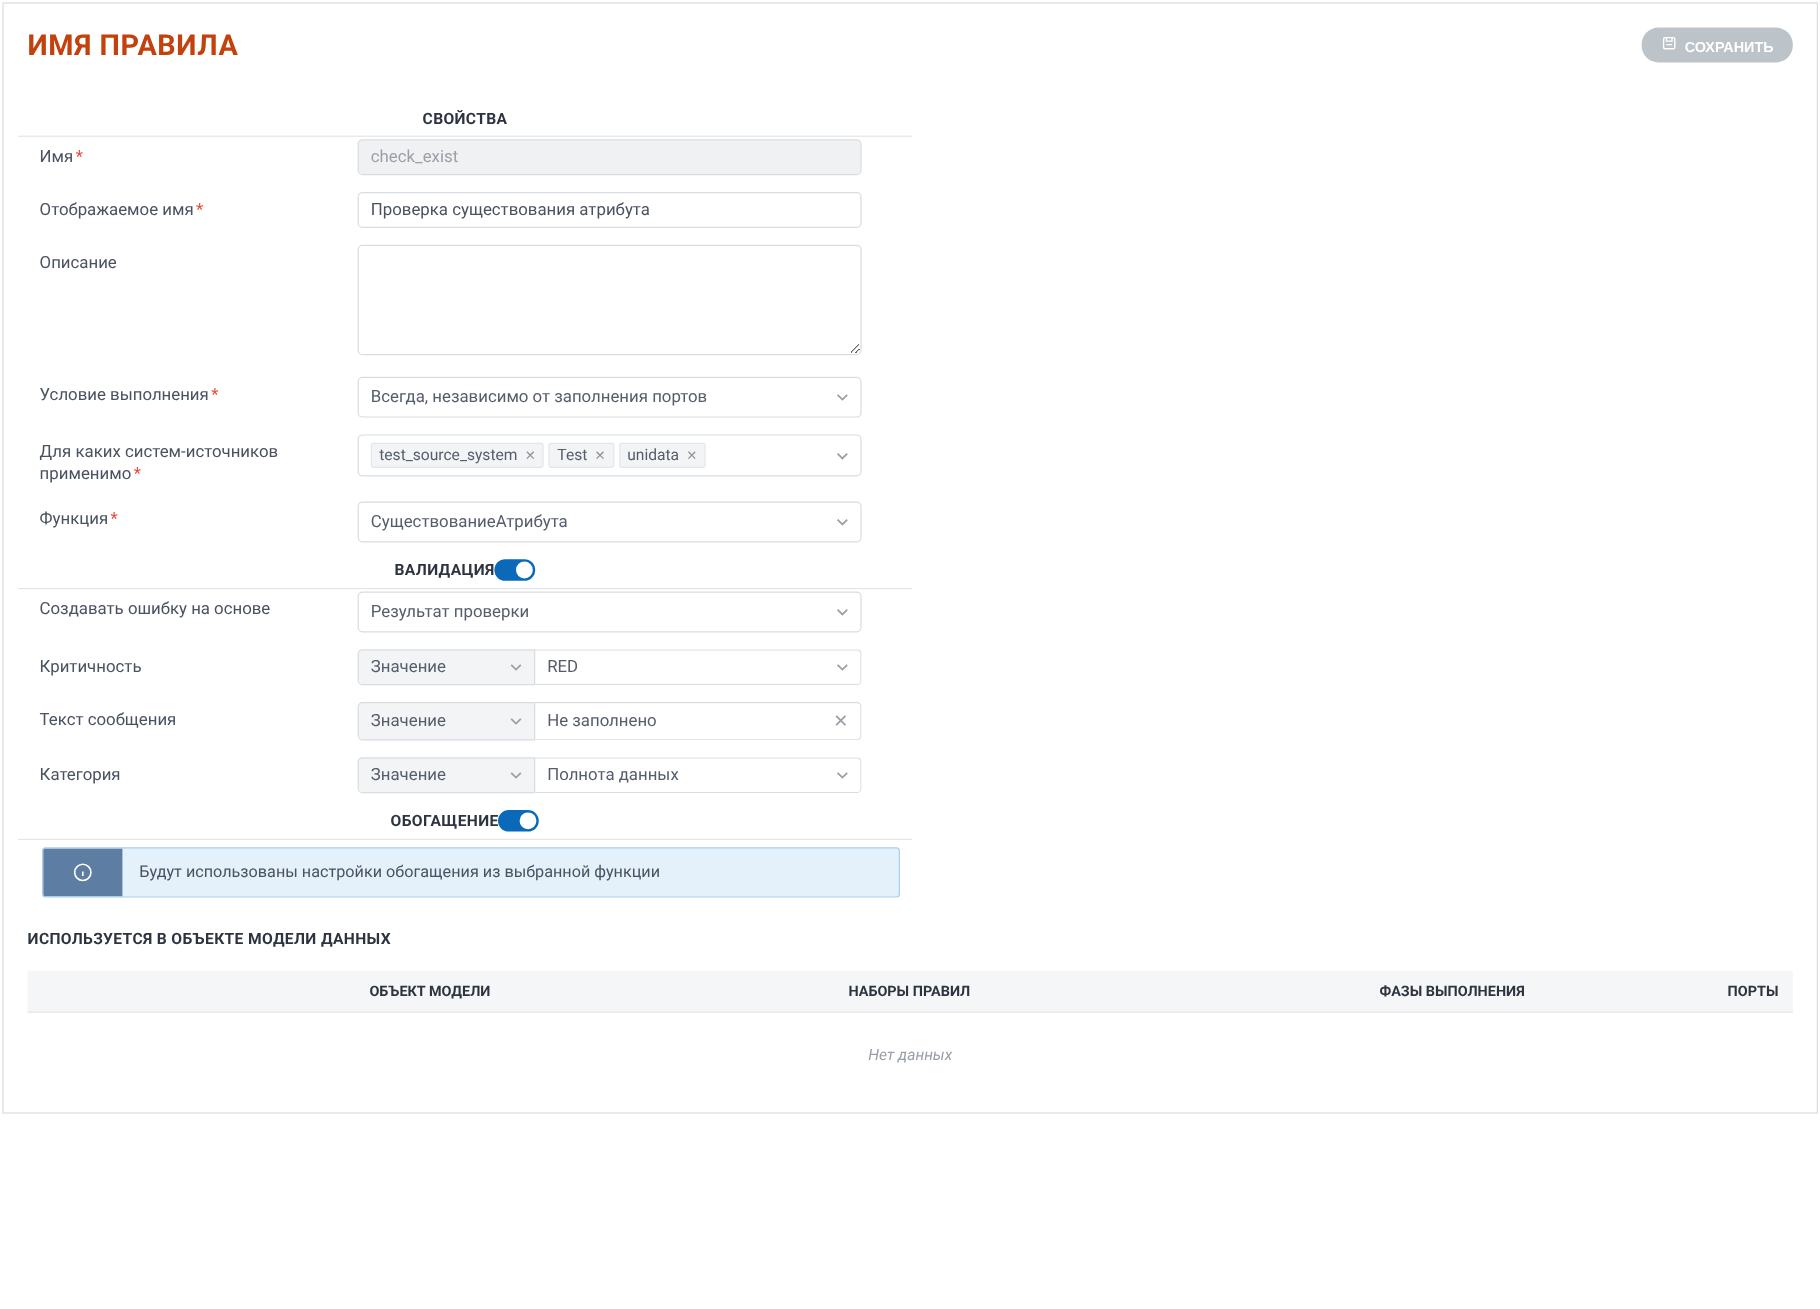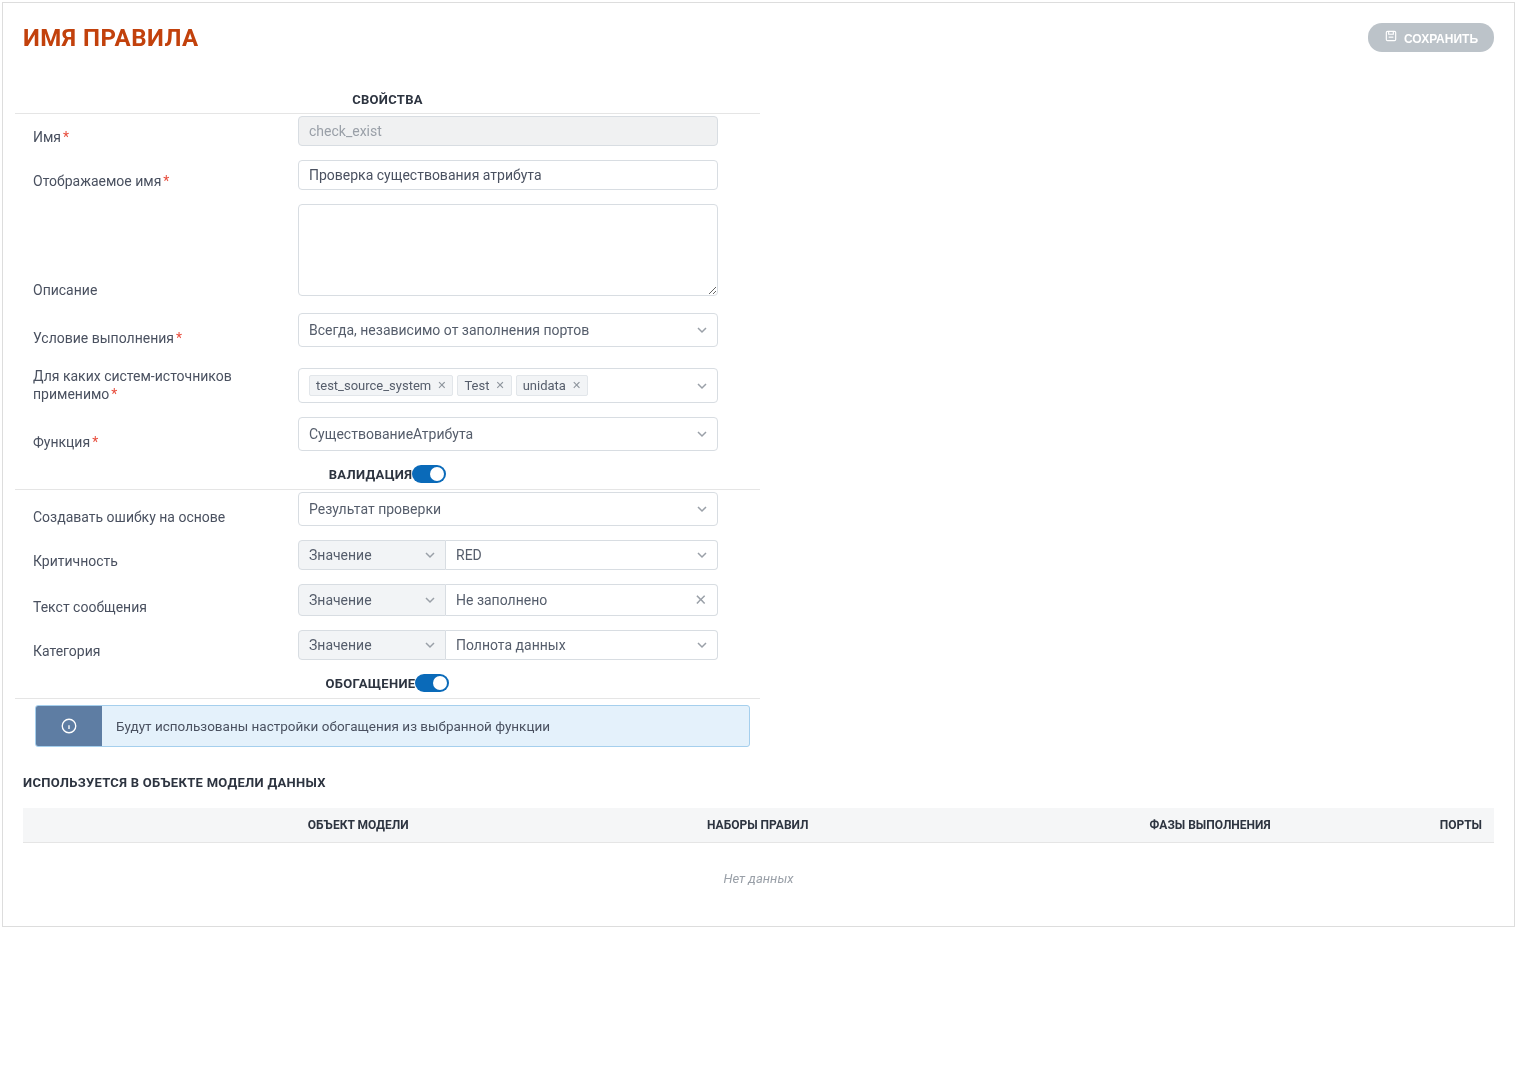--- a/index.html
+++ b/index.html
@@ -72,21 +72,21 @@
   position: absolute;
   right: 2px;
   top: 2px;
   width: 14px;
   height: 14px;
   background: #fff;
   border-radius: 50%;
 }
 .form-row {
   display: flex;
-  align-items: flex-end;
+  align-items: flex-start;
   margin-bottom: 14px;
   padding-left: 18px;
 }
 .form-label {
   width: 265px;
   flex-shrink: 0;
   font-size: 14px;
   color: #4a5160;
   padding-top: 6px;
   line-height: 1.3;

